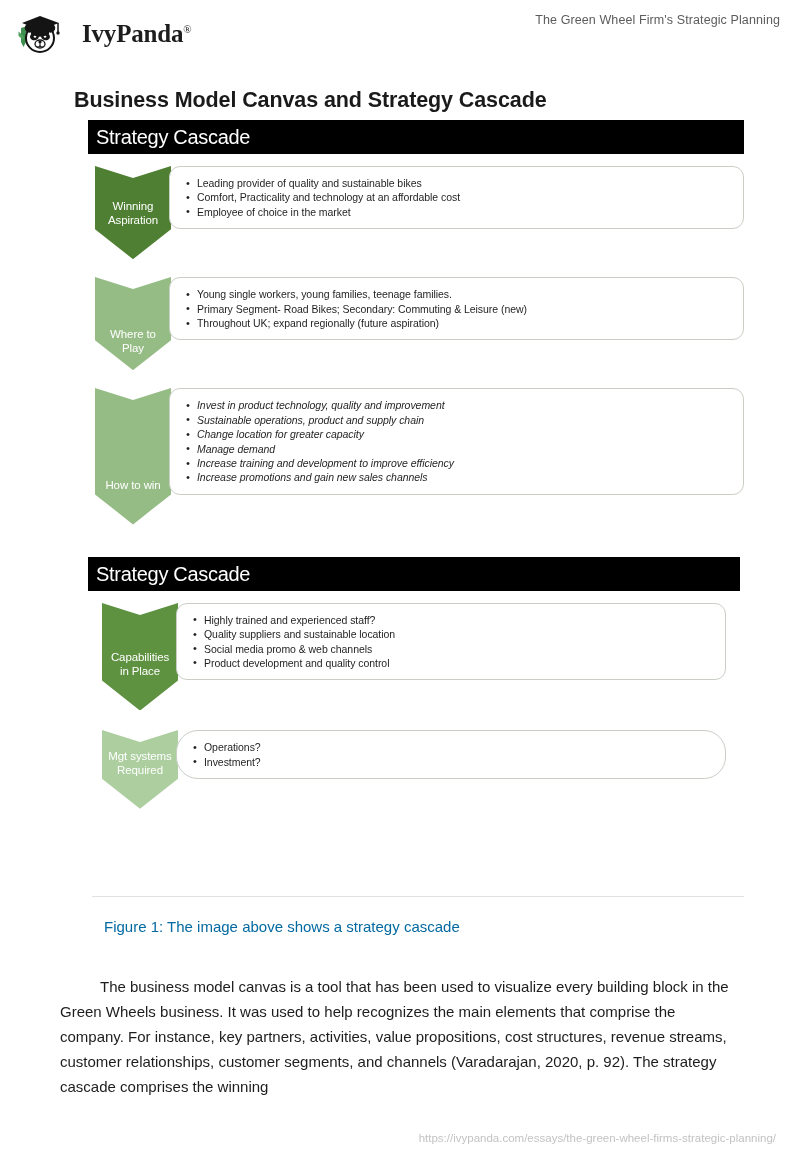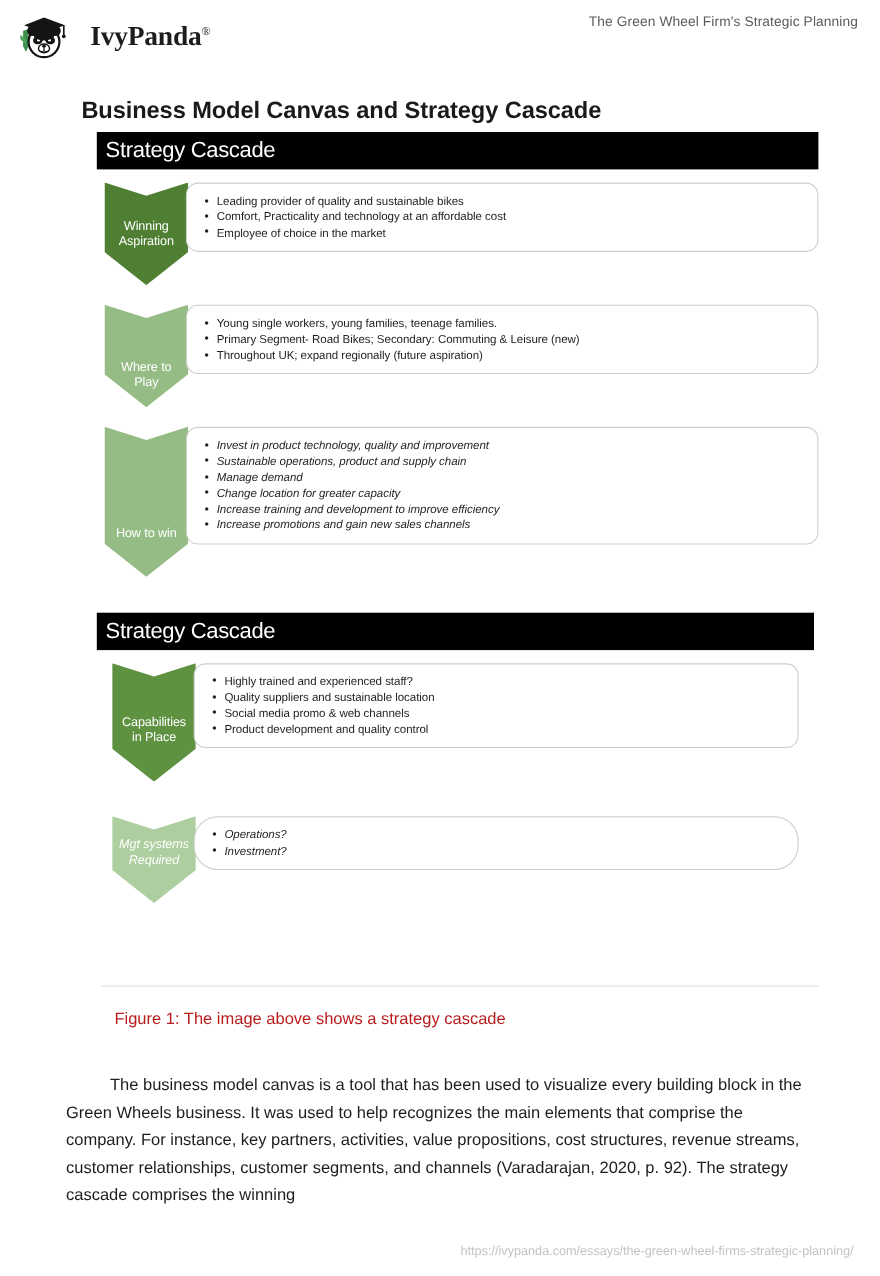--- a/index.html
+++ b/index.html
@@ -170,21 +170,21 @@
     top: 896px;
     width: 652px;
     height: 1px;
     background: #e2e2e2;
   }
   .caption {
     position: absolute;
     left: 104px;
     top: 918px;
     font-size: 15px;
-    color: #b91c1c;
+    color: #0369a1;
   }
   .body-text {
     position: absolute;
     left: 60px;
     top: 959px;
     width: 680px;
     font-size: 15px;
     line-height: 25px;
     color: #1d1d1d;
     text-align: left;
@@ -287,22 +287,22 @@
               <path d="M0 0 L38 12 L76 0 L76 106.4 L38 136.4 L0 106.4 Z" fill="#96BC86"></path>
             </svg>
             <div class="chev-label" style="top: 90.9px;">
               <div>How to win</div>
             </div>
           </div>
           <div class="card" style="min-height: 106.4px; margin-right: 0px; font-style: italic;">
             <ul>
               <li>Invest in product technology, quality and improvement</li>
               <li>Sustainable operations, product and supply chain</li>
+              <li>Change location for greater capacity</li>
               <li>Manage demand</li>
-              <li>Change location for greater capacity</li>
               <li>Increase training and development to improve efficiency</li>
               <li>Increase promotions and gain new sales channels</li>
             </ul>
           </div>
         </div>
       </div>
     </div>
     <div class="cascade-block">
       <div class="cascade-banner second">
         <span class="cascade-banner-text">Strategy Cascade</span>
@@ -320,21 +320,21 @@
           </div>
           <div class="card" style="min-height: 77.6px; margin-right: 18px;">
             <ul>
               <li>Highly trained and experienced staff?</li>
               <li>Quality suppliers and sustainable location</li>
               <li>Social media promo &amp; web channels</li>
               <li>Product development and quality control</li>
             </ul>
           </div>
         </div>
-        <div class="row" style="margin-top: 32px; margin-left: 14px; font-style: italic;">
+        <div class="row" style="margin-top: 20px; margin-left: 14px;">
           <div class="chev-wrap" style="height: 78.8px;">
             <svg class="chev" viewBox="0 0 76 78.8" width="76" height="78.8">
               <path d="M0 0 L38 12 L76 0 L76 48.8 L38 78.8 L0 48.8 Z" fill="#ADCFA0"></path>
             </svg>
             <div class="chev-label" style="top: 19.8px;">
               <div>Mgt systems</div>
               <div>Required</div>
             </div>
           </div>
           <div class="card" style="min-height: 48.8px; margin-right: 18px; border-radius: 22px;">

